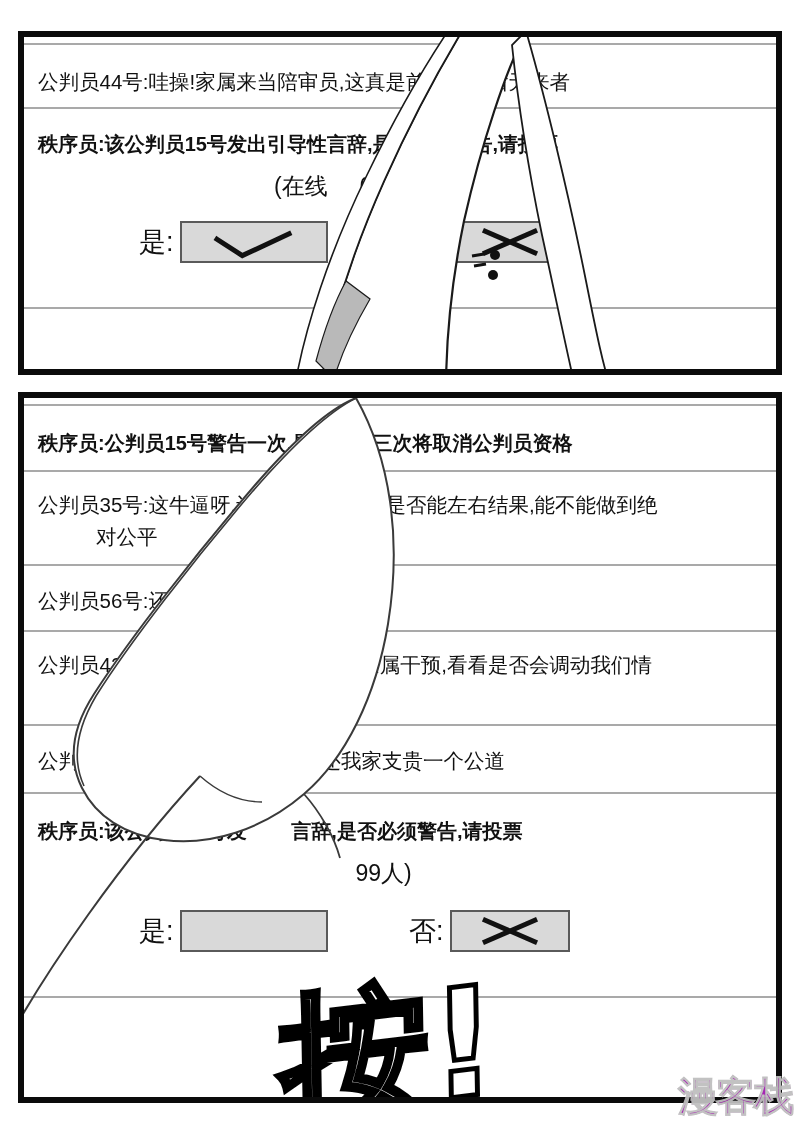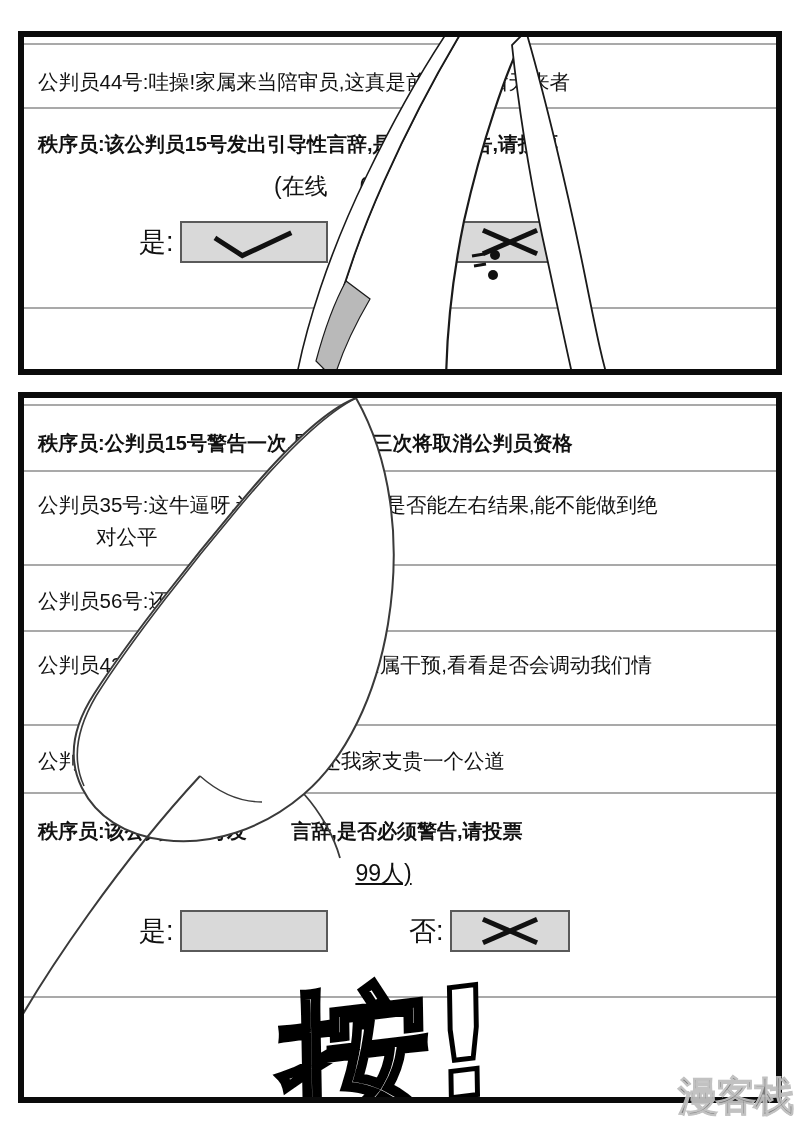--- a/index.html
+++ b/index.html
@@ -113,21 +113,21 @@
     white-space: nowrap;
   }
 
   
   .watermark {
     position: absolute;
     right: 8px;
     bottom: 8px;
     font-size: 40px;
     font-weight: bold;
-    color: #737373;
+    color: #a21caf;
     font-family: "DejaVu Sans", sans-serif;
     letter-spacing: -2px;
     -webkit-text-stroke: 1px #bfbfbf;
     opacity: .95;
   }
 </style>
 </head>
 <body>
 
 <div class="page">
@@ -202,21 +202,21 @@
         <div class="msg" style="top:18px;">公判员42号:这应该也是测试阶段,找家属干预,看看是否会调动我们情</div>
         <div class="msg indent" style="top:50px;">绪和影响,还真的有点后无来者</div>
       </div>
 
       <div class="chat-row" style="top:326px; height:68px;">
         <div class="msg" style="top:20px;">公判员15号:希望大家判他有     还我家支贵一个公道</div>
       </div>
 
       <div class="chat-row" style="top:394px; height:204px;">
         <div class="msg bold" style="top:22px;">秩序员:该公判员15号发        言辞,是否必须警告,请投票</div>
-        <div class="msg center" style="top:64px; font-size:23px; padding-right:33px;text-decoration:underline;">99人)</div>
+        <div class="msg center" style="top:64px; font-size:23px; padding-right:33px;">99人)</div>
 
         <div class="vote-row" style="left:115px; top:116px;">
           <span class="vote-label">是:</span>
           <div class="vote-btn" style="width:148px; height:42px;">
             <svg viewBox="0 0 148 42" preserveAspectRatio="none"></svg>
           </div>
         </div>
         <div class="vote-row" style="left:385px; top:116px;">
           <span class="vote-label">否:</span>
           <div class="vote-btn" style="width:120px; height:42px;">

